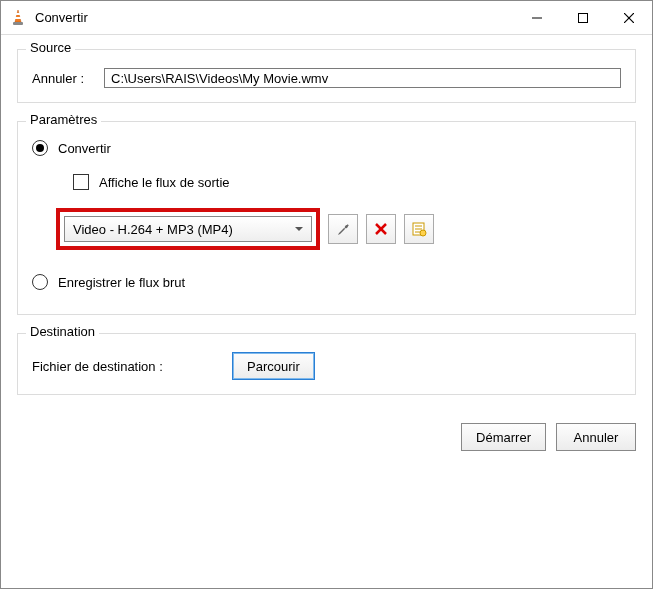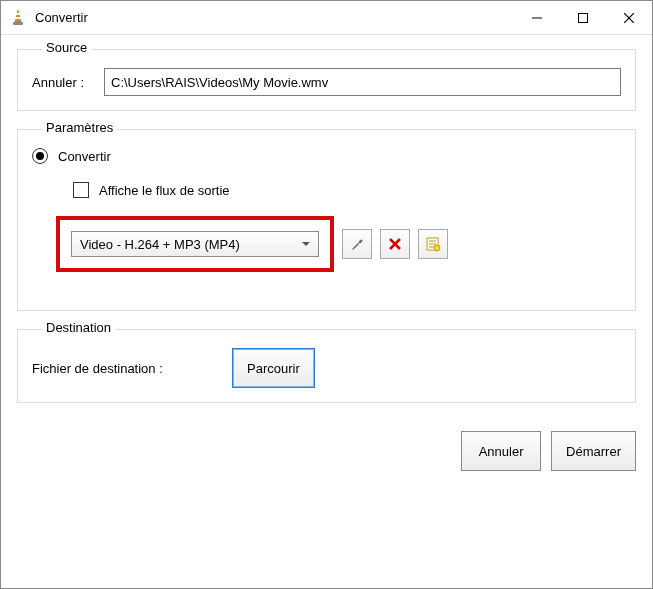--- a/index.html
+++ b/index.html
@@ -45,34 +45,33 @@
     margin-bottom: 18px;
     position: relative;
   }
   .group-title {
     position: absolute;
     top: -10px;
     left: 8px;
     background: #fff;
     padding: 0 4px;
     font-size: 13px;
-    margin-left: 16px;
   }
   .row {
     display: flex;
     align-items: center;
     margin-bottom: 10px;
   }
   .row:last-child { margin-bottom: 0; }
   .label {
     width: 72px;
   }
   .textinput {
     flex: 1;
-    height: 28px;
+    height: 20px;
     border: 1px solid #7a7a7a;
     padding: 2px 6px;
     font-family: inherit;
     font-size: 13px;
     background: #fff;
   }
   .radio-row, .check-row {
     display: flex;
     align-items: center;
     margin-bottom: 10px;
@@ -93,21 +92,21 @@
   }
   .indent { margin-left: 41px; }
   .profile-row {
     display: flex;
     align-items: center;
     margin: 18px 0 24px 24px;
   }
   .profile-label { width: 130px; }
   .select-wrap {
     border: 4px solid #d40b0b;
-    padding: 11px;
+    padding: 4px;
     display: flex;
     justify-content: center;
   }
   .select {
     width: 248px;
     height: 26px;
     border: 1px solid #888;
     background: linear-gradient(#fff, #eee);
     display: flex;
     align-items: center;
@@ -125,21 +124,21 @@
     width: 30px; height: 30px;
     border: 1px solid #aaa;
     background: linear-gradient(#fff, #eee);
     margin-left: 8px;
     display: flex;
     align-items: center;
     justify-content: center;
   }
   .dest-label { width: 190px; }
   .btn {
-    height: 40px;
+    height: 28px;
     min-width: 80px;
     border: 1px solid #888;
     background: linear-gradient(#fdfdfd, #ececec);
     padding: 0 14px;
     display: inline-flex;
     align-items: center;
     justify-content: center;
     font-family: inherit;
     font-size: 13px;
   }
@@ -230,28 +229,32 @@
         <svg width="16" height="16" viewBox="0 0 16 16">
           <rect x="2" y="2" width="11" height="12" fill="#fff" stroke="#c90" stroke-width="1"></rect>
           <line x1="4" y1="5" x2="11" y2="5" stroke="#c90"></line>
           <line x1="4" y1="8" x2="11" y2="8" stroke="#c90"></line>
           <line x1="4" y1="11" x2="11" y2="11" stroke="#c90"></line>
           <circle cx="12" cy="12" r="3" fill="#ffd24d" stroke="#c90"></circle>
         </svg>
       </div>
     </div>
 
+    <div class="radio-row">
+      <div class="radio"></div>
+      <span>Enregistrer le flux brut</span>
+    </div>
   </div>
 
   <div class="group">
     <div class="group-title">Destination</div>
     <div class="row">
       <div class="dest-label">Fichier de destination :</div>
       <button class="btn primary" style="margin-left:10px;">Parcourir</button>
     </div>
   </div>
 
 </div>
 
 <div class="footer">
+  <button class="btn">Démarrer</button>
   <button class="btn">Annuler</button>
-  <button class="btn">Démarrer</button>
 </div>
 
 </body></html>

